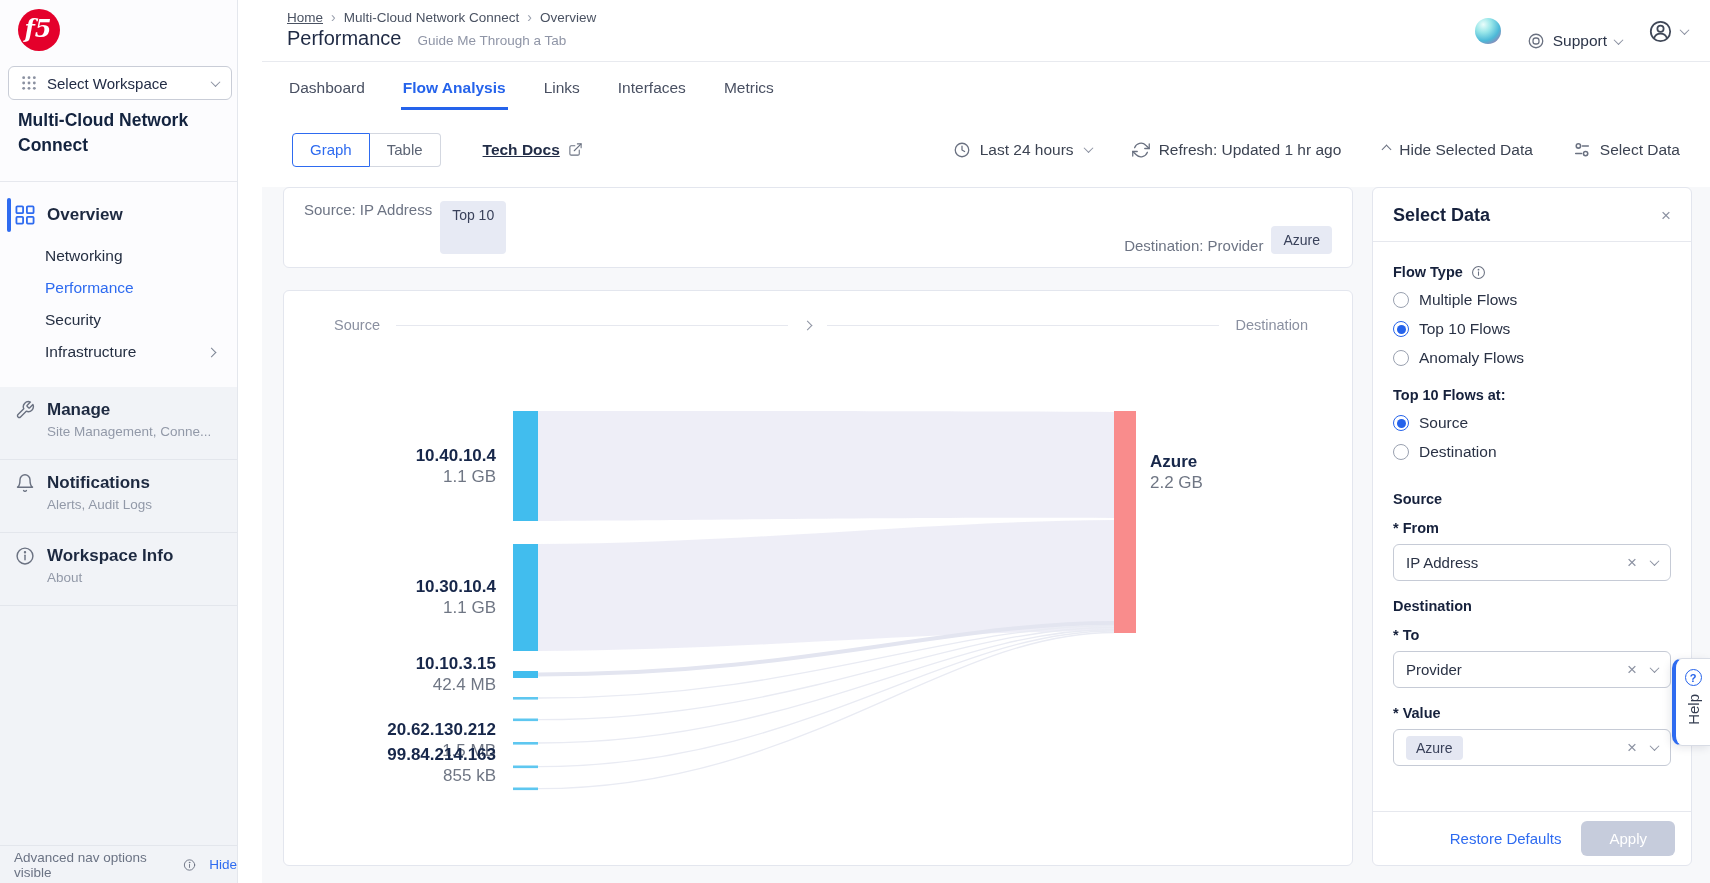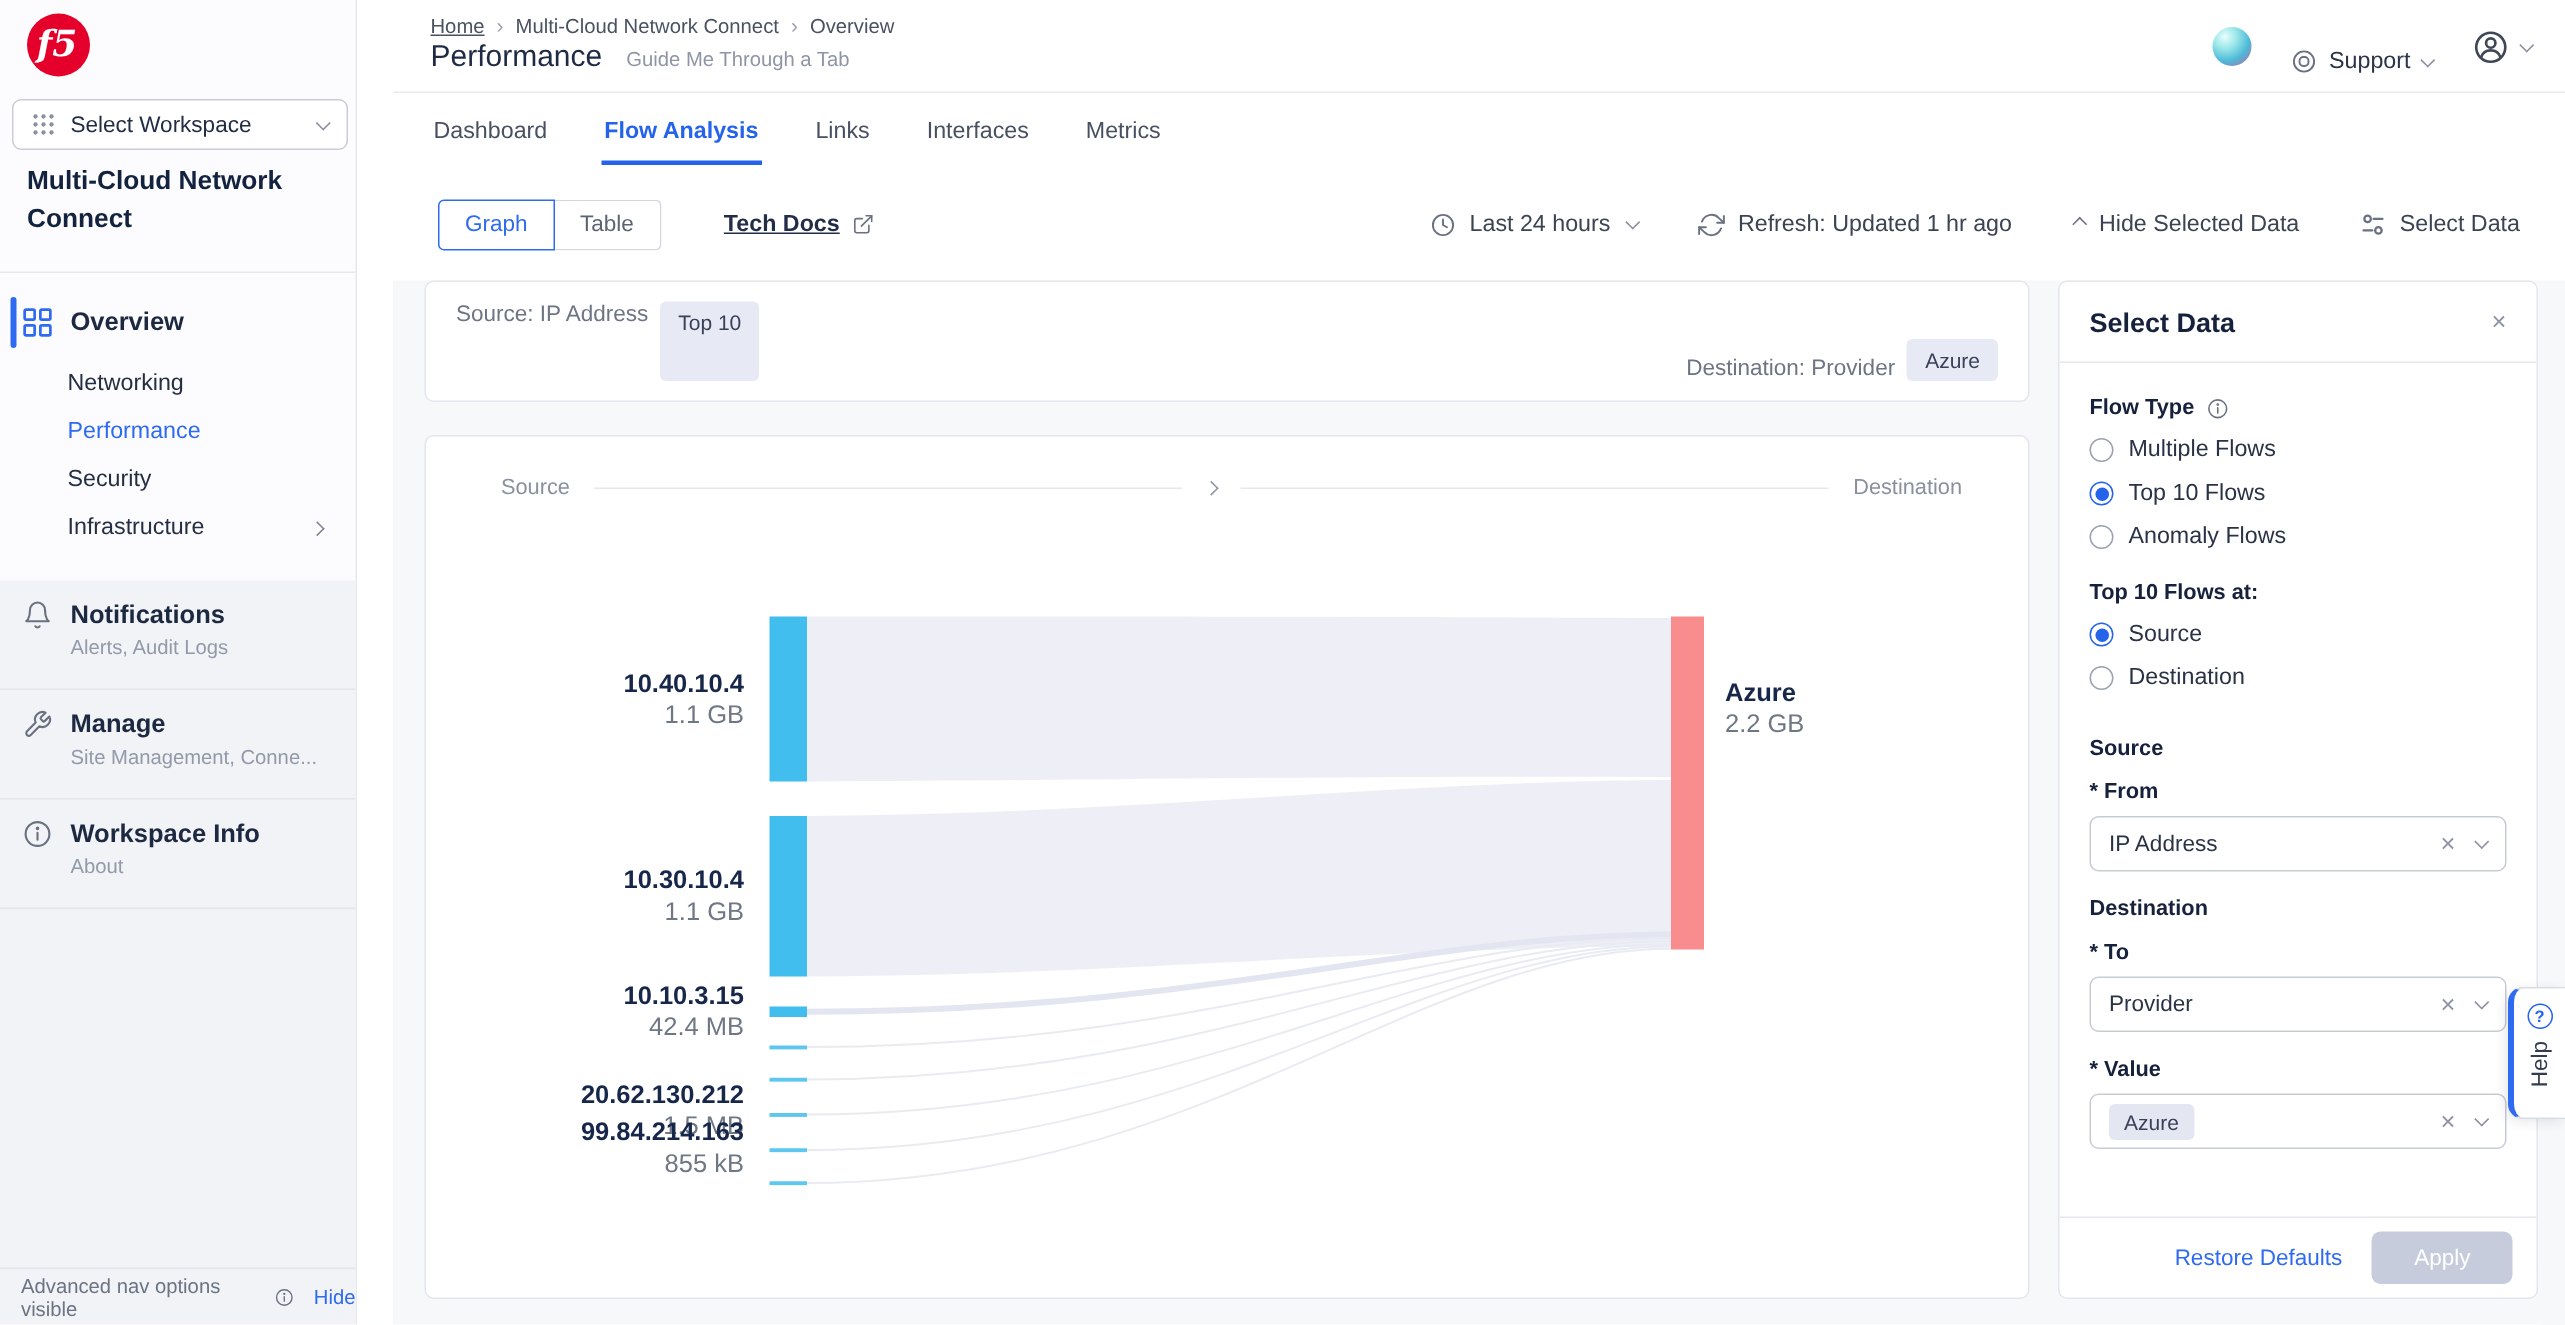--- a/index.html
+++ b/index.html
@@ -182,35 +182,35 @@
       <div class="nav-child">
         <span>Infrastructure</span>
         <span class="chev right"></span>
       </div>
     </div>
 
     <div class="sb-blocks">
       <div class="sb-block">
         <div class="row">
           <svg class="ic" width="20" height="20" viewBox="0 0 24 24">
-            <path d="M18 8A6 6 0 0 0 6 8c0 7-3 9-3 9h18s-3-2-3-9"></path>
-              <path d="M13.73 21a2 2 0 0 1-3.46 0"></path>
-          </svg>
-          <span class="lbl">Notifications</span>
-        </div>
-        <div class="sub">Alerts, Audit Logs</div>
+            <path d="M14.7 6.3a1 1 0 0 0 0 1.4l1.6 1.6a1 1 0 0 0 1.4 0l3.77-3.77a6 6 0 0 1-7.94 7.94l-6.91 6.91a2.12 2.12 0 0 1-3-3l6.91-6.91a6 6 0 0 1 7.94-7.94l-3.76 3.76z"></path>
+          </svg>
+          <span class="lbl">Manage</span>
+        </div>
+        <div class="sub">Site Management, Conne...</div>
       </div>
       <div class="sb-block">
         <div class="row">
           <svg class="ic" width="20" height="20" viewBox="0 0 24 24">
-            <path d="M14.7 6.3a1 1 0 0 0 0 1.4l1.6 1.6a1 1 0 0 0 1.4 0l3.77-3.77a6 6 0 0 1-7.94 7.94l-6.91 6.91a2.12 2.12 0 0 1-3-3l6.91-6.91a6 6 0 0 1 7.94-7.94l-3.76 3.76z"></path>
-          </svg>
-          <span class="lbl">Manage</span>
-        </div>
-        <div class="sub">Site Management, Conne...</div>
+            <path d="M18 8A6 6 0 0 0 6 8c0 7-3 9-3 9h18s-3-2-3-9"></path>
+              <path d="M13.73 21a2 2 0 0 1-3.46 0"></path>
+          </svg>
+          <span class="lbl">Notifications</span>
+        </div>
+        <div class="sub">Alerts, Audit Logs</div>
       </div>
       <div class="sb-block">
         <div class="row">
           <svg class="ic" width="20" height="20" viewBox="0 0 24 24">
             <circle cx="12" cy="12" r="9.5"></circle>
               <line x1="12" y1="11" x2="12" y2="16.5"></line>
               <circle cx="12" cy="7.5" r="0.6" fill="#6a7181"></circle>
           </svg>
           <span class="lbl">Workspace Info</span>
         </div>

